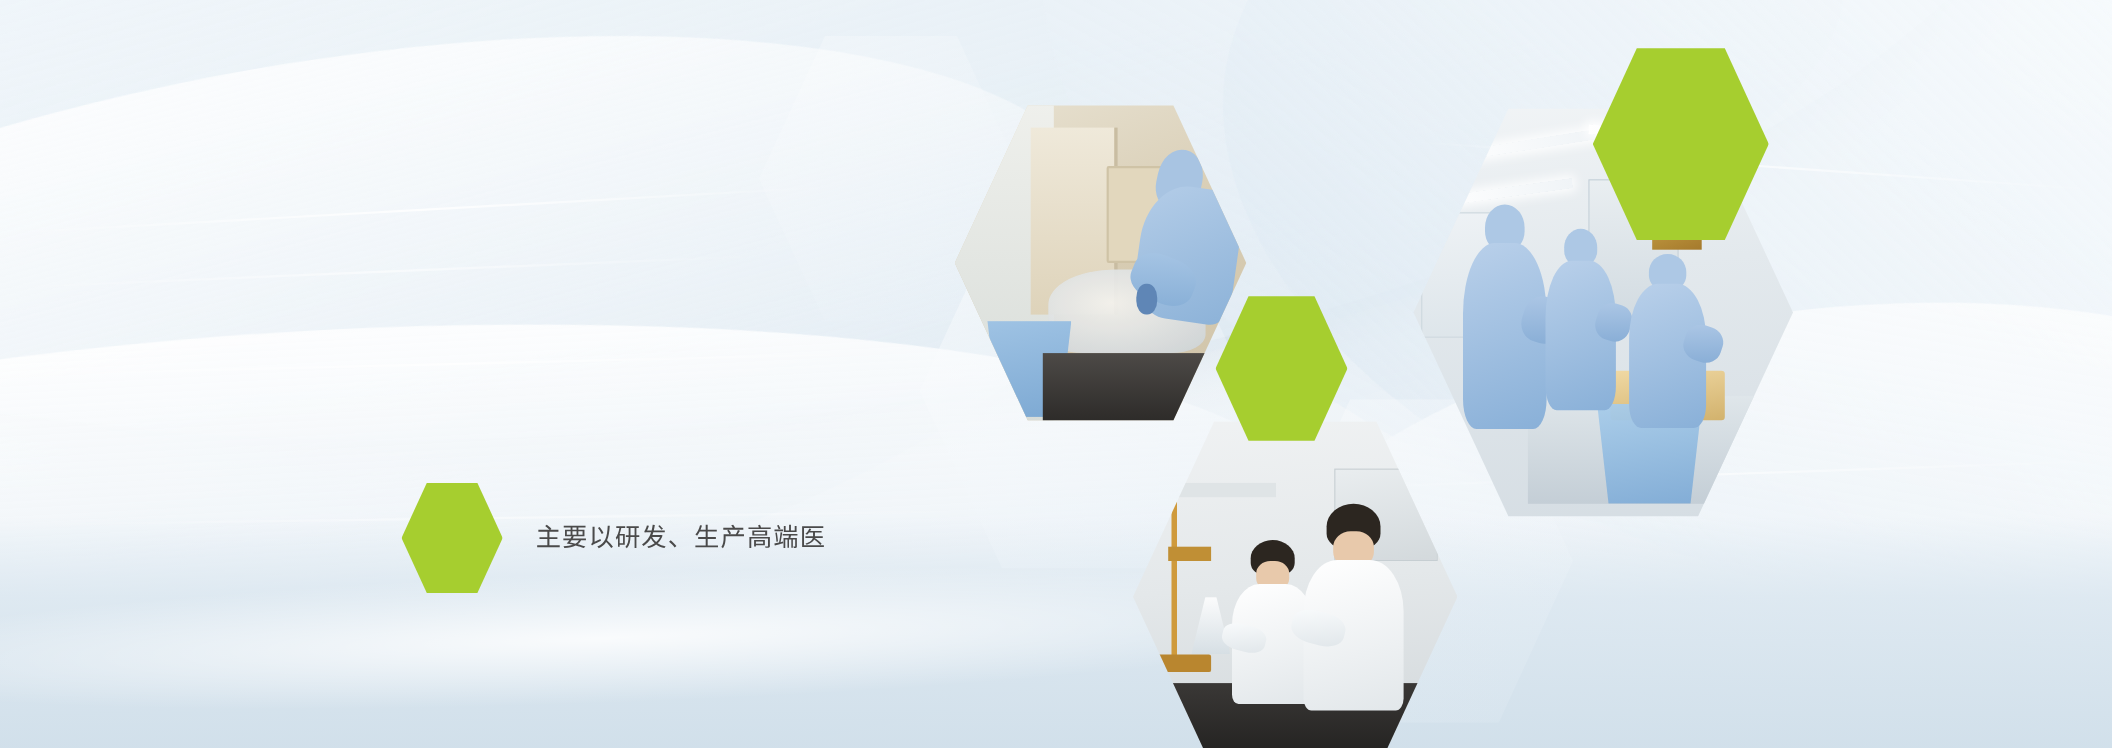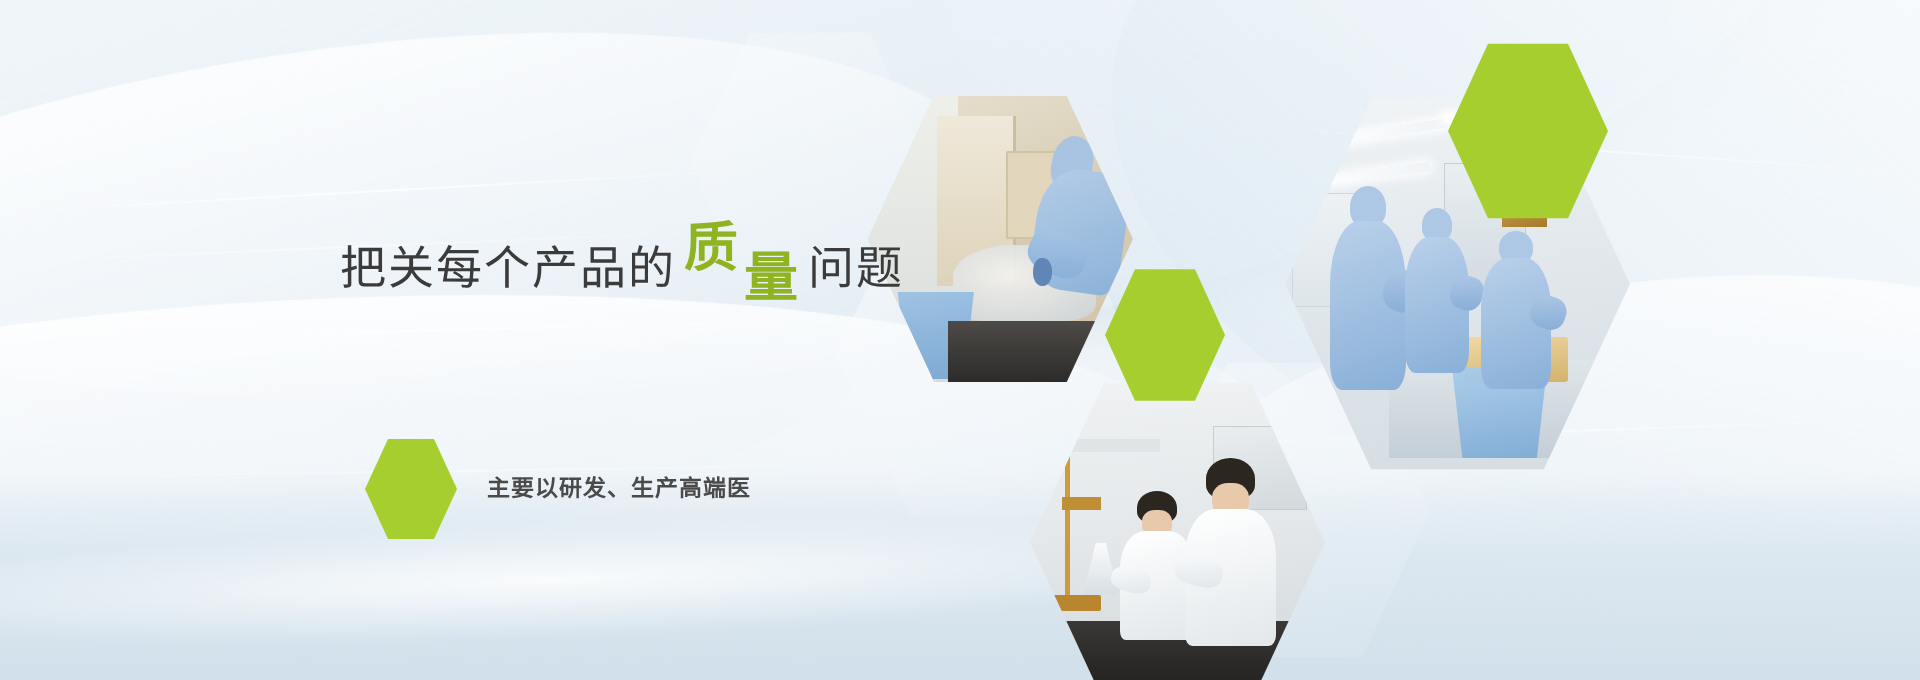--- a/index.html
+++ b/index.html
@@ -222,21 +222,21 @@
     background:#a6ce2f;
     clip-path:polygon(25% 1%,75% 1%,100% 50%,75% 99%,25% 99%,0% 50%);
   }
   .subtext {
     font-size:23px;
     line-height:1.55;
     color:#4a4a4a;
     letter-spacing:1px;
     white-space:nowrap;
   }
-  .subtext div { display:block;font-weight:bold; }
+  .subtext div { display:block; }
 </style>
 </head>
 <body>
 
 <div class="banner">
 
   <div class="bg-layer">
     <div class="swoosh sw1"></div>
     <div class="swoosh sw2"></div>
     <div class="swoosh sw3"></div>
@@ -334,23 +334,20 @@
         <div class="t-arm"></div>
       </div>
     </div>
   </div>
 
   <div class="hex hex-green g-top"></div>
   <div class="hex hex-green g-mid"></div>
 
   <div class="copy">
 
-    <div class="headline1">
-      <span>把关每个产品的</span><span class="hl-green-up">质</span><span class="hl-green-dn">量</span><span>问题</span>
-    </div>
 
 
     <div class="subwrap">
       <div class="sub-hex"></div>
       <div class="subtext">
         <div>主要以研发、生产高端医</div>
       </div>
     </div>
 
   </div>

